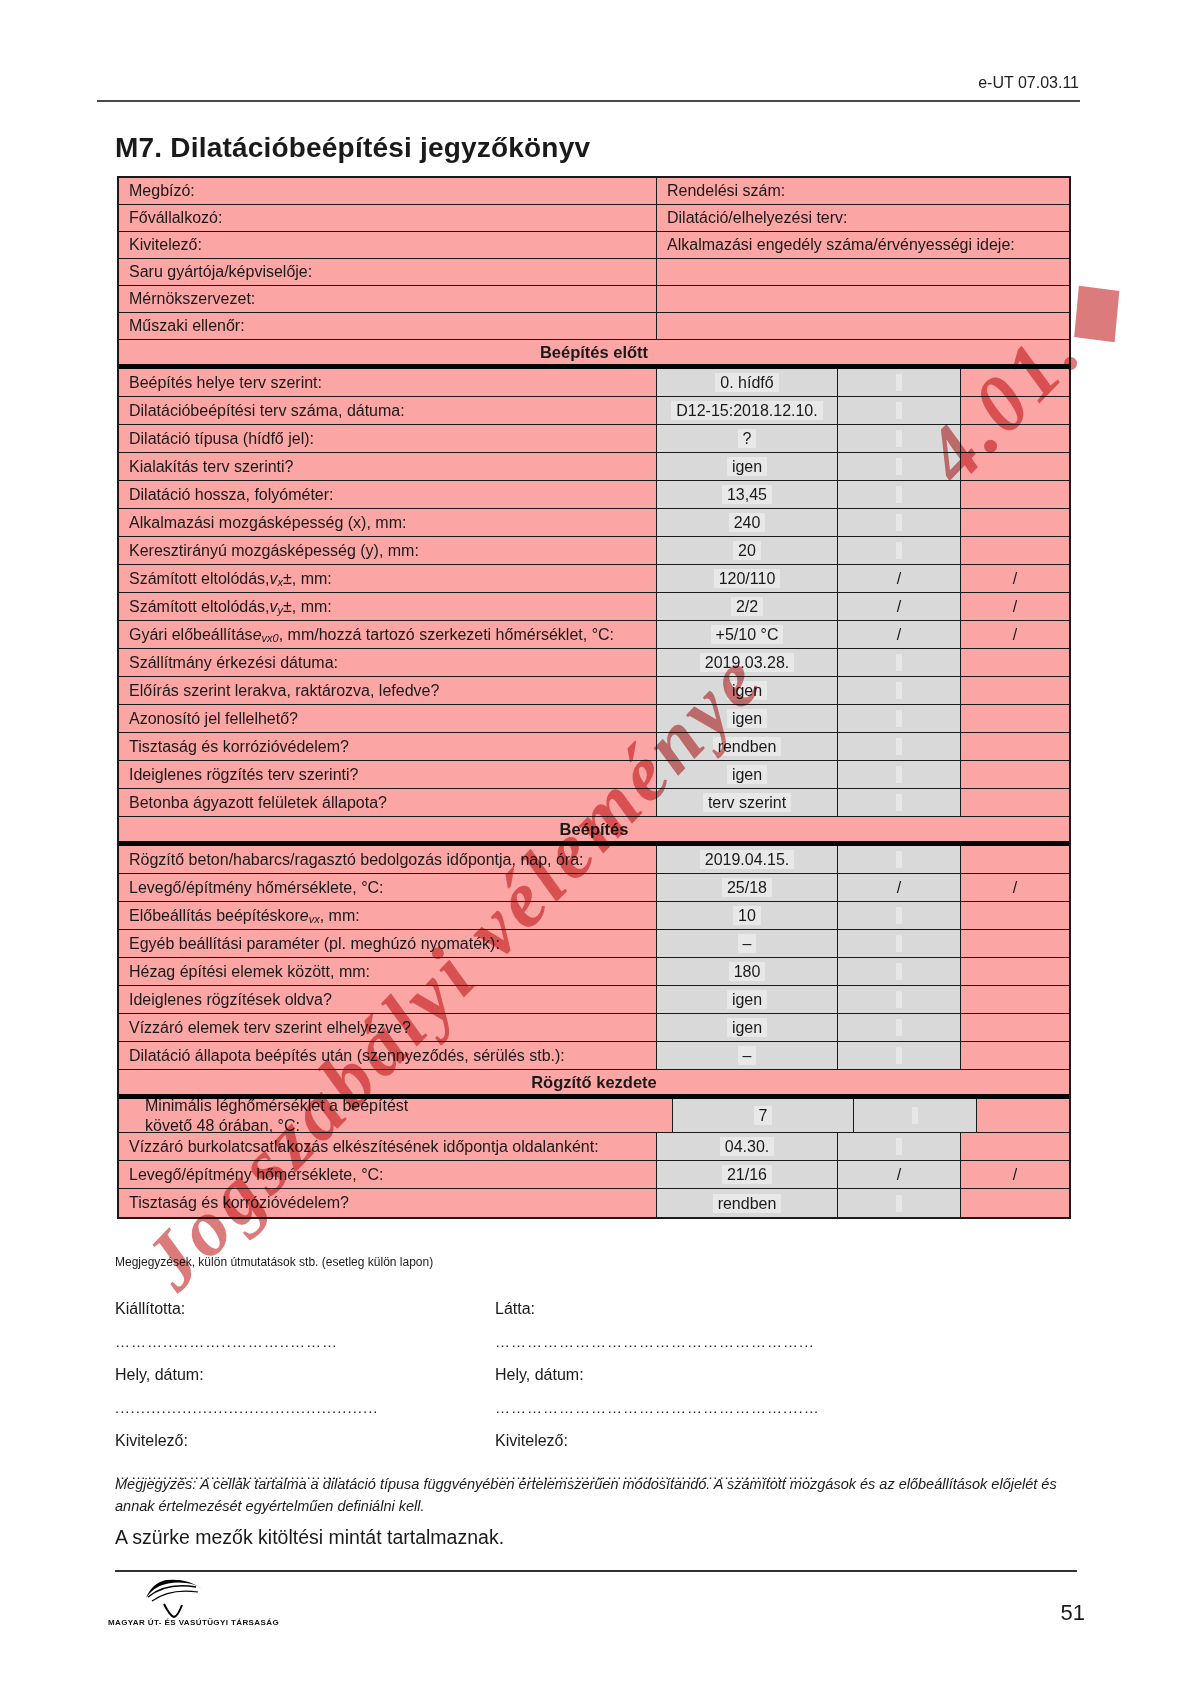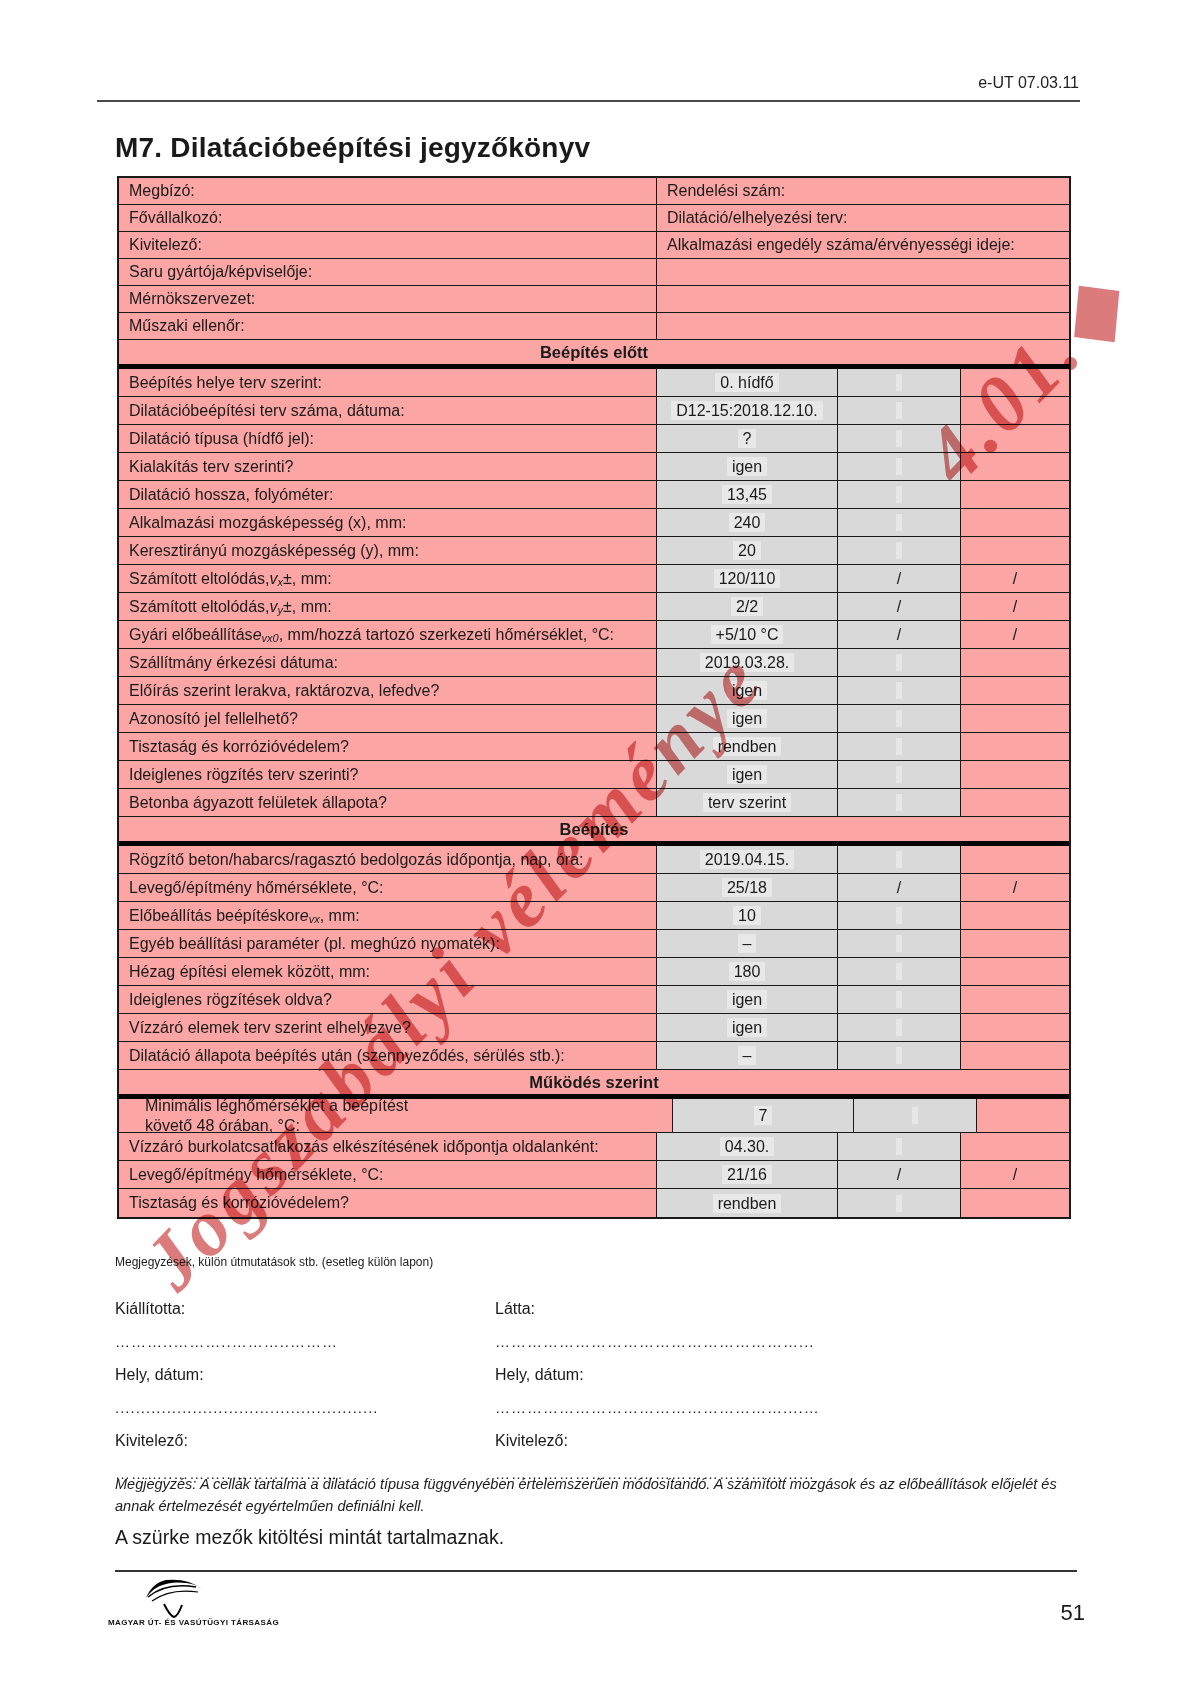--- a/index.html
+++ b/index.html
@@ -354,21 +354,21 @@
         <div class="cell lc">Dilatáció állapota beépítés után (szennyeződés, sérülés stb.):</div>
         <div class="cell vc gray">
           <span class="vtext">–</span>
         </div>
         <div class="cell c3 gray">
           <span class="ghost"></span>
         </div>
         <div class="cell c4"></div>
       </div>
       <div class="trow shead">
-        <span>Működés szerint</span>
+        <span>Rögzítő kezdete</span>
       </div>
       <div class="trow drow tall">
         <div class="cell lc">Minimális léghőmérséklet a beépítést
 követő 48 órában, °C:</div>
         <div class="cell vc gray">
           <span class="vtext">7</span>
         </div>
         <div class="cell c3 gray">
           <span class="ghost"></span>
         </div>

